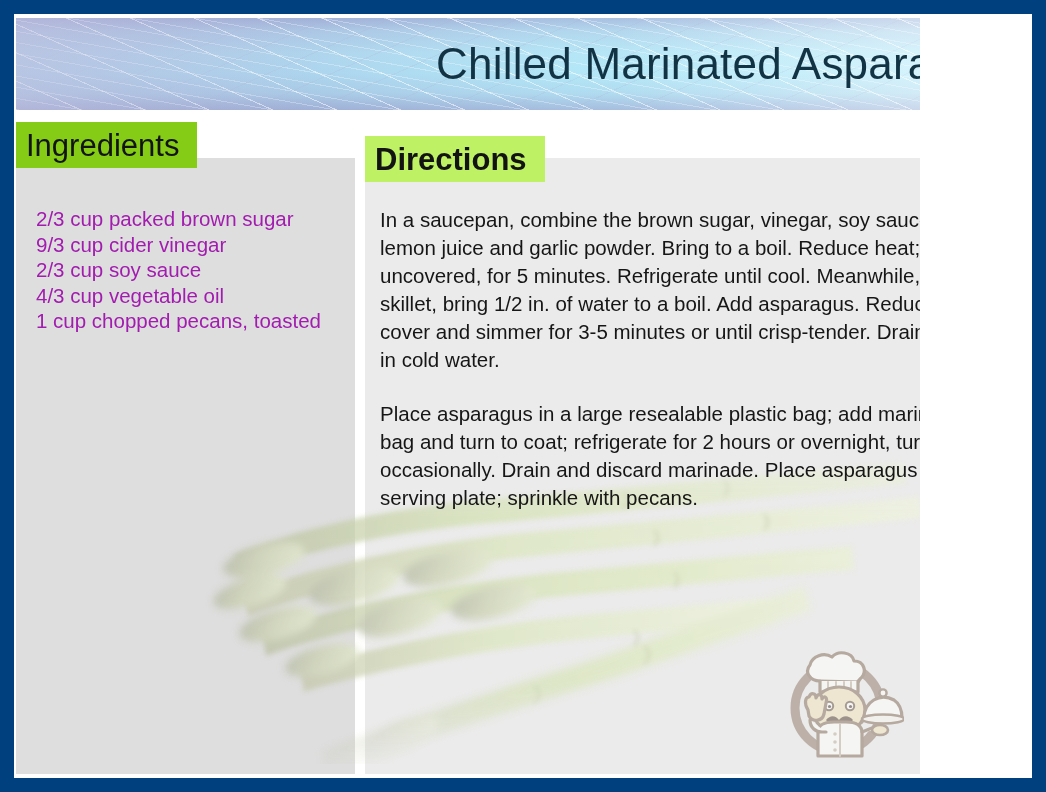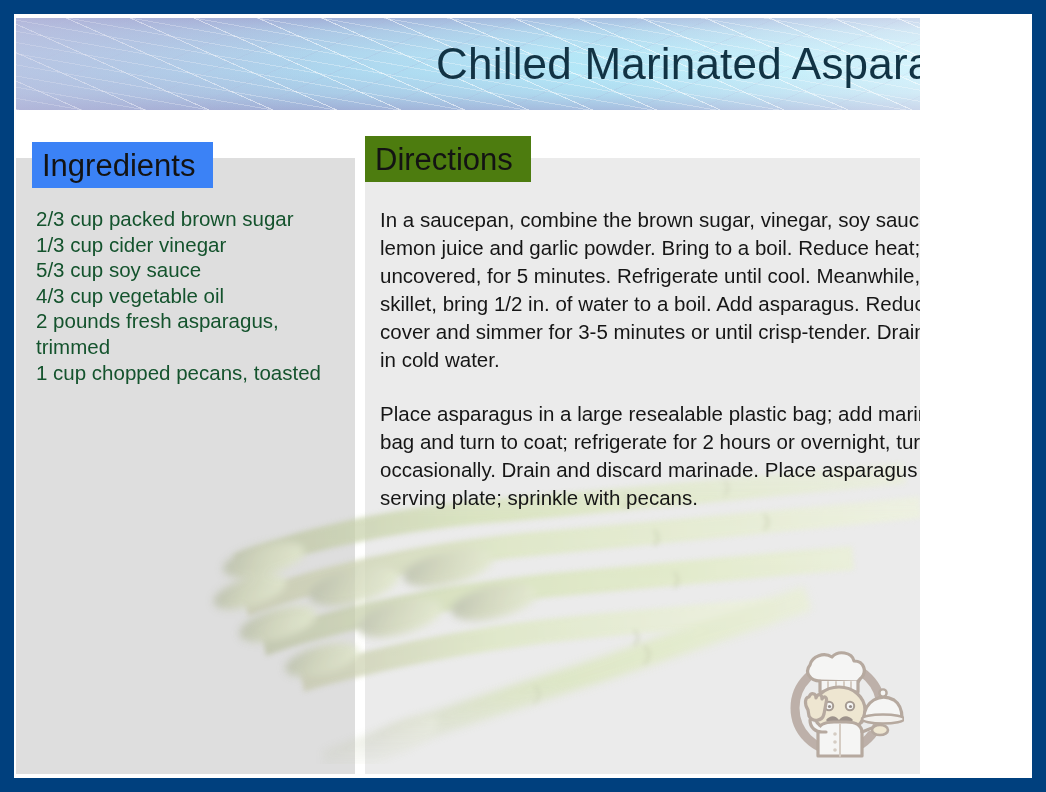--- a/index.html
+++ b/index.html
@@ -96,41 +96,41 @@
     position: absolute;
     box-sizing: border-box;
     padding: 2px 18px 0 10px;
     font-size: 31px;
     color: #131313;
     line-height: 44px;
     white-space: nowrap;
   }
   .tab-ingredients {
     left: 2px;
-    top: 128px;
+    top: 108px;
     height: 46px;
-    background: #3b82f6;
-    margin-left: 16px;
+    background: #84cc16;
   }
   .tab-directions {
     left: 351px;
     top: 122px;
     height: 46px;
-    background: #4d7c0f;
+    background: #bef264;
+    font-weight: bold;
   }
 
   
   .ingredients-list {
     position: absolute;
     left: 22px;
     top: 192px;
     width: 318px;
     font-size: 20.5px;
     line-height: 25.6px;
-    color: #14532d;
+    color: #a21caf;
     z-index: 6;
   }
   .ingredients-list .item { white-space: normal; }
 
   .directions-body {
     position: absolute;
     left: 366px;
     top: 192px;
     width: 648px;
     font-size: 20.5px;
@@ -179,24 +179,23 @@
     </div>
 
     <div class="panel-ingredients"></div>
     <div class="panel-directions"></div>
 
     <div class="tab tab-ingredients">Ingredients</div>
     <div class="tab tab-directions">Directions</div>
 
     <div class="ingredients-list">
       <div class="item">2/3 cup packed brown sugar</div>
-      <div class="item">1/3 cup cider vinegar</div>
-      <div class="item">5/3 cup soy sauce</div>
+      <div class="item">9/3 cup cider vinegar</div>
+      <div class="item">2/3 cup soy sauce</div>
       <div class="item">4/3 cup vegetable oil</div>
-      <div class="item">2 pounds fresh asparagus, trimmed</div>
       <div class="item">1 cup chopped pecans, toasted</div>
     </div>
 
     <div class="directions-body">
       <p>In a saucepan, combine the brown sugar, vinegar, soy sauce, oil, lemon juice and garlic powder. Bring to a boil. Reduce heat; simmer, uncovered, for 5 minutes. Refrigerate until cool. Meanwhile, in a large skillet, bring 1/2 in. of water to a boil. Add asparagus. Reduce heat; cover and simmer for 3-5 minutes or until crisp-tender. Drain and rinse in cold water.</p>
       <p>Place asparagus in a large resealable plastic bag; add marinade. Seal bag and turn to coat; refrigerate for 2 hours or overnight, turning occasionally. Drain and discard marinade. Place asparagus on a serving plate; sprinkle with pecans.</p>
     </div>
 
     <div class="asparagus">
       <svg viewBox="0 0 760 330" xmlns="http://www.w3.org/2000/svg">

